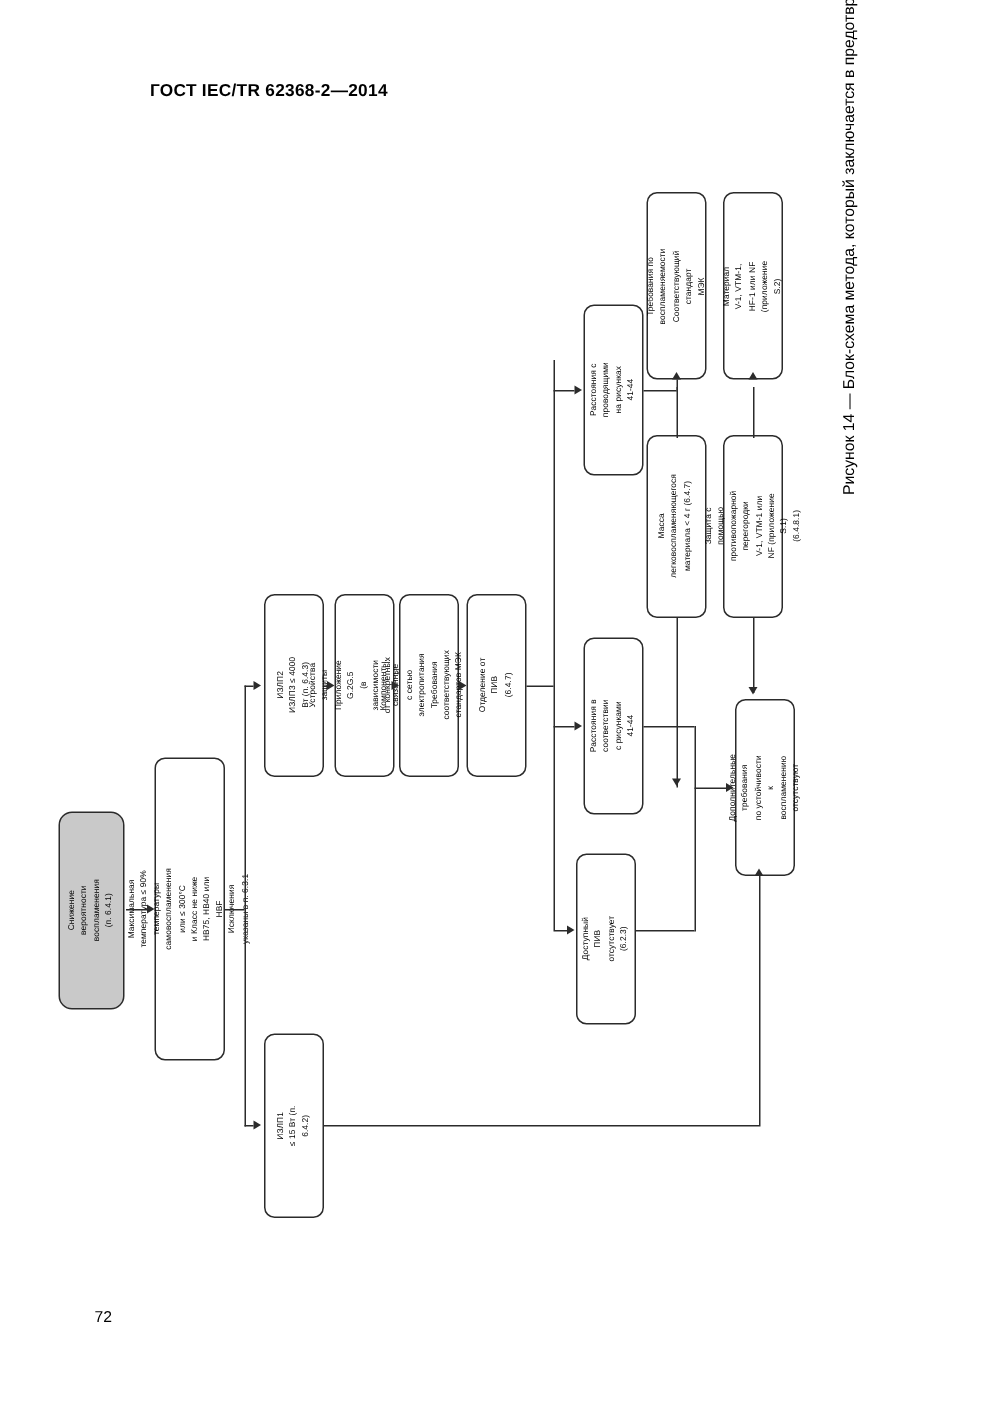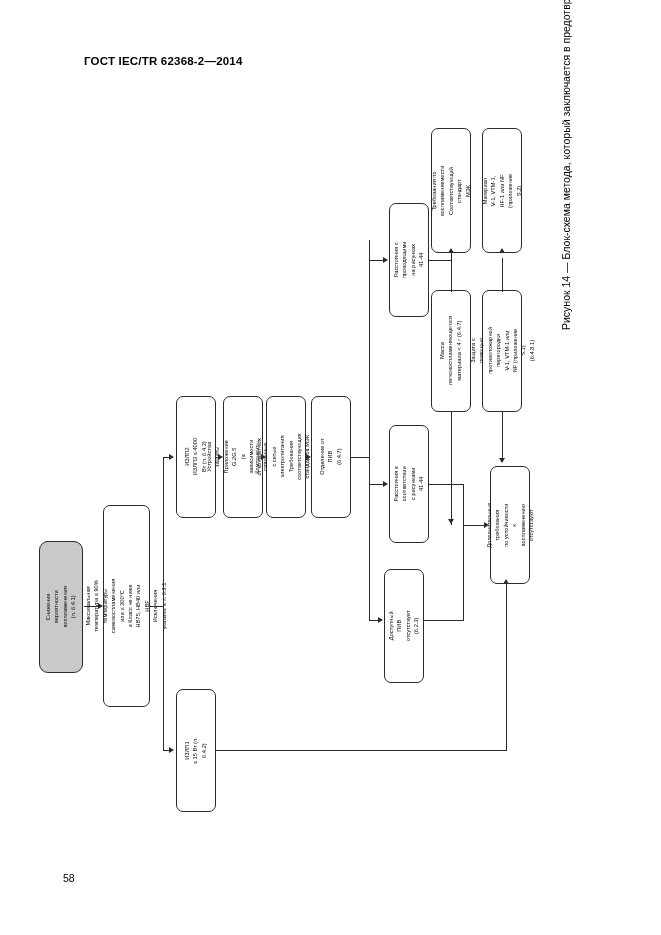--- a/index.html
+++ b/index.html
@@ -7,21 +7,21 @@
     width:661px;height:935px;
     background:#ffffff;
     font-family:"Liberation Sans", sans-serif;
     color:#000;
     position:relative;
     overflow:hidden;
   }
   .page{position:absolute;inset:0;}
 
   .hdr{
-    position:absolute;left:84px;top:55px;
+    position:absolute;left:100px;top:55px;
     font-size:11.5px;font-weight:bold;letter-spacing:.2px;
   }
   .pageno{
     position:absolute;left:63px;top:872px;
     font-size:10.5px;
   }
 
   
   .caption{
     position:absolute;
@@ -65,21 +65,21 @@
   .arw-u{border-left:3px solid transparent;border-right:3px solid transparent;border-bottom:5px solid #2b2b2b;}
   
   .arw-d{border-left:3px solid transparent;border-right:3px solid transparent;border-top:5px solid #2b2b2b;}
 </style>
 </head>
 <body>
 
 <div class="page">
 
   <div class="hdr">ГОСТ IEC/TR 62368-2—2014</div>
-  <div class="pageno">58</div>
+  <div class="pageno">72</div>
 
   <div class="diagram">
 
     <div class="box gray" style="left:39px;top:541px;width:44px;height:132px;">
       <div class="txt" style="width:124px;">
         Снижение вероятности<br>воспламенения<br>(п. 6.4.1)
       </div>
     </div>
 
     <div class="box" style="left:103px;top:505px;width:47px;height:202px;">

